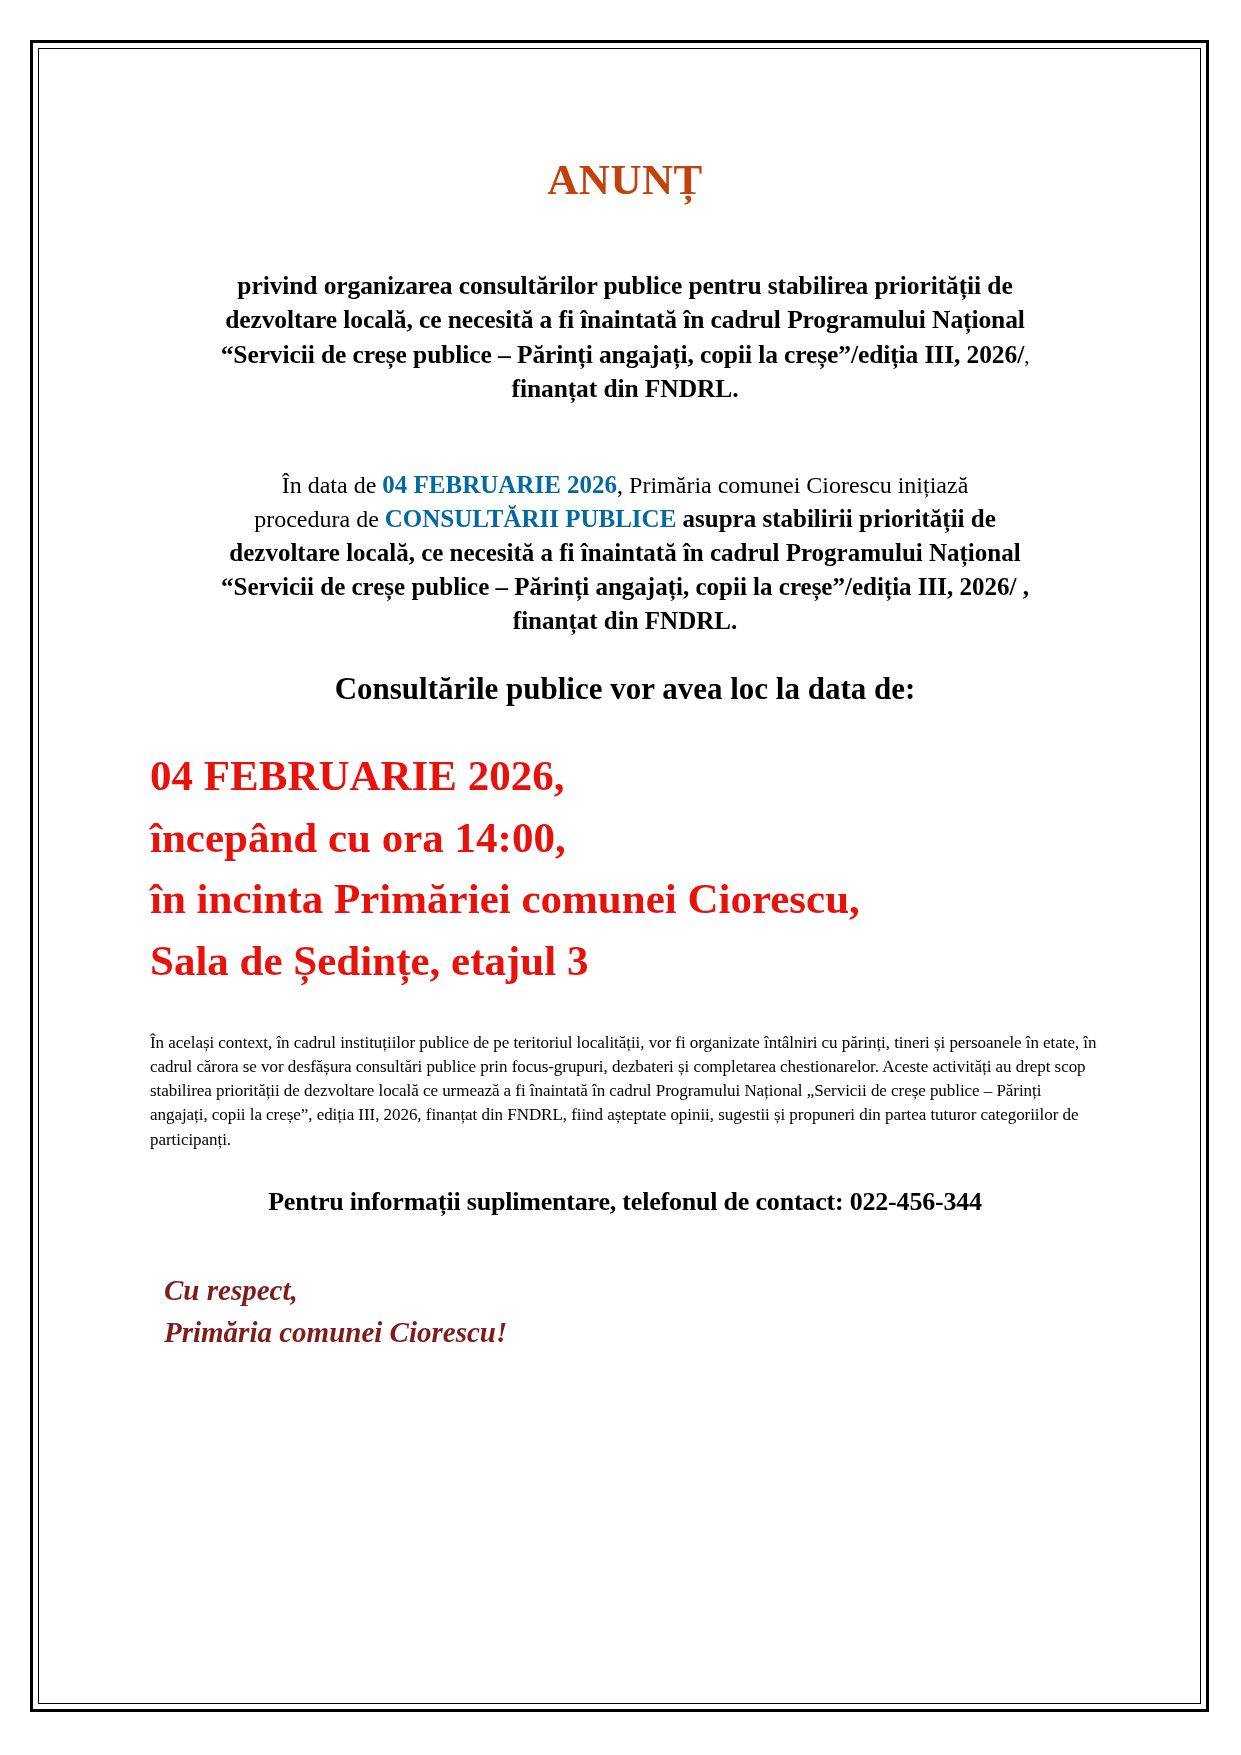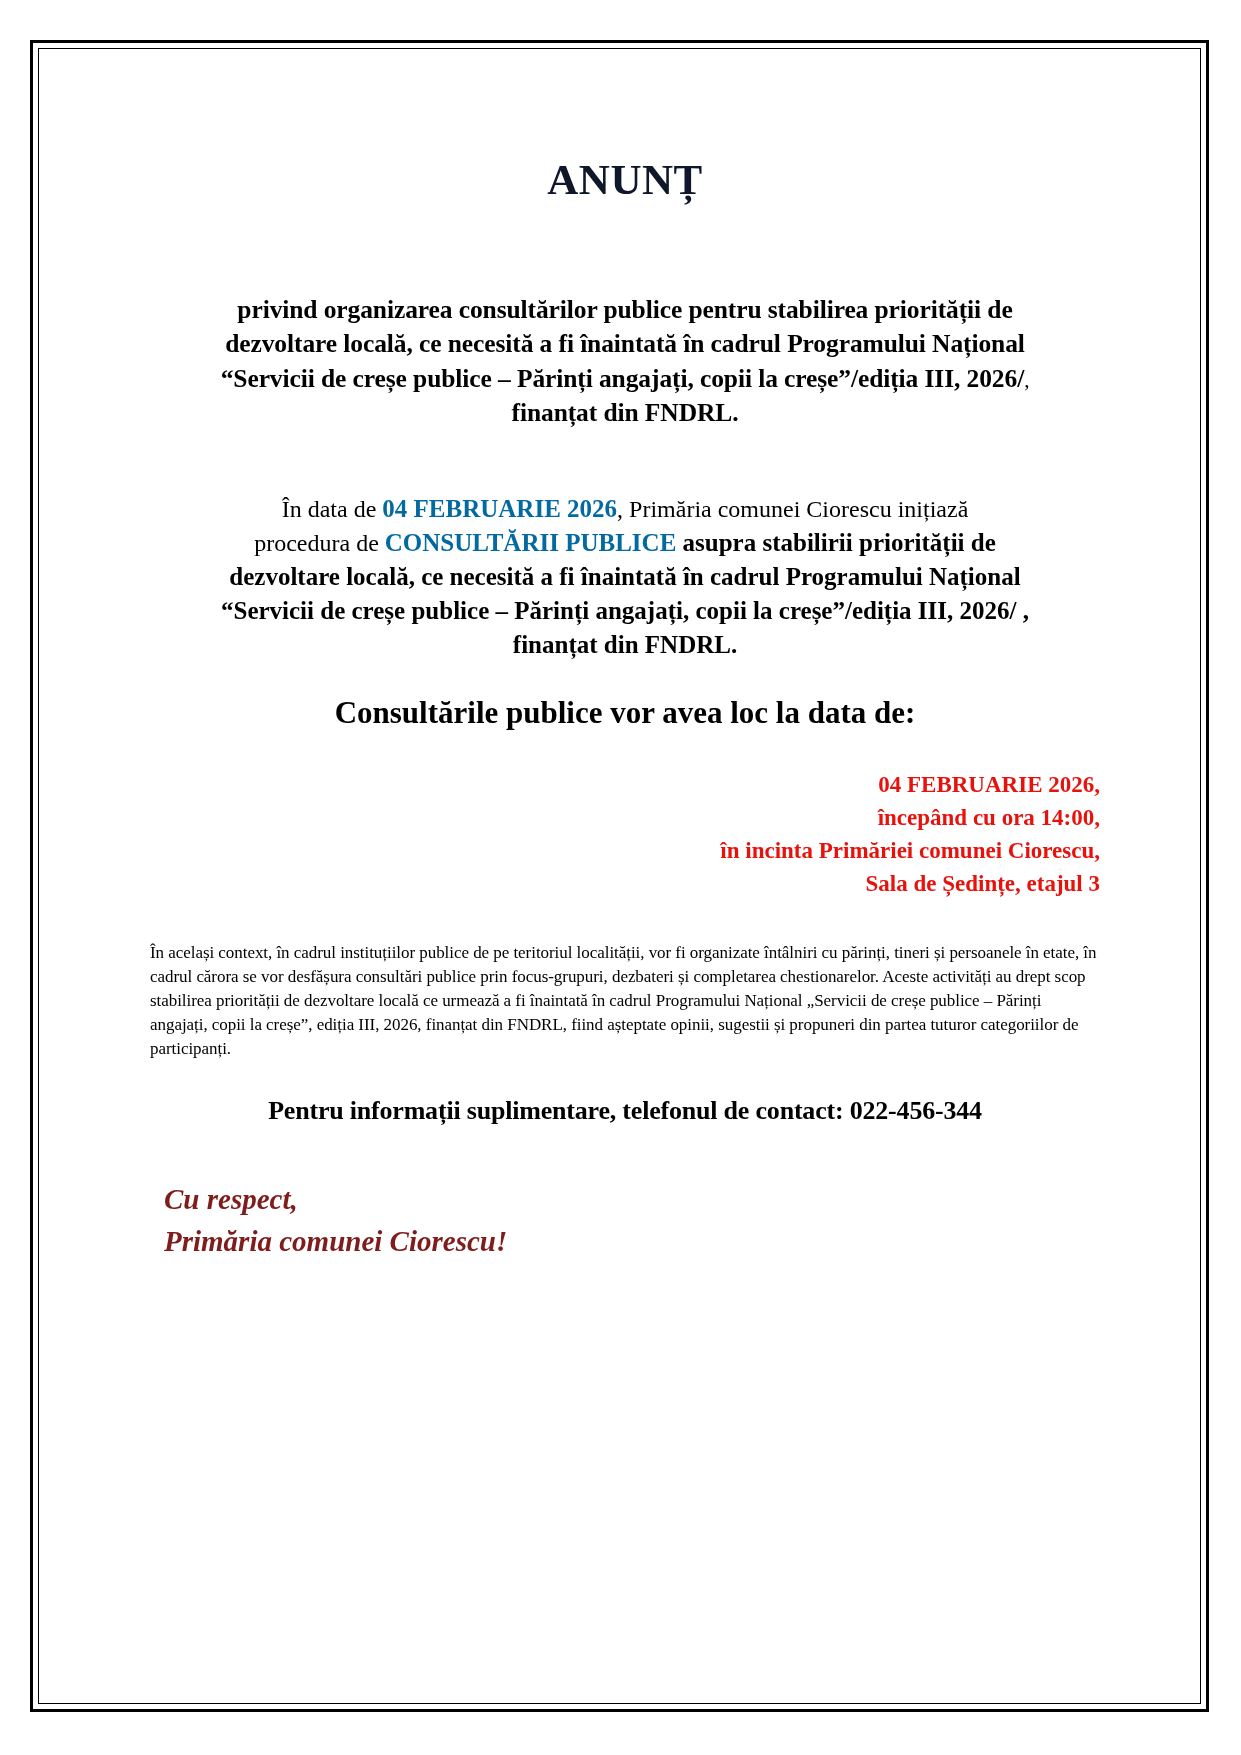--- a/index.html
+++ b/index.html
@@ -39,35 +39,35 @@
     position: absolute;
     left: 150px;
     top: 48px;
     width: 950px;
     box-sizing: border-box;
   }
 
   
   .doc-title {
     text-align: center;
-    color: #0f172a;
+    color: #c2410c;
     font-size: 43px;
     font-weight: bold;
     letter-spacing: 0.5px;
     margin: 108px 0 0 0;
     line-height: 1.1;
   }
 
   
   .intro-para {
     text-align: center;
     font-size: 25.5px;
     font-weight: bold;
     line-height: 1.34;
-    margin: 90px 0 0 0;
+    margin: 66px 0 0 0;
     letter-spacing: -0.1px;
   }
   .tail-normal {
     font-weight: normal;
     font-size: 21px;
   }
 
   
   .notice-para {
     text-align: center;
@@ -92,23 +92,23 @@
   .subheading {
     text-align: center;
     font-size: 31px;
     font-weight: bold;
     margin: 32px 0 0 0;
     line-height: 1.2;
   }
 
   
   .date-block {
-    text-align: right;
+    text-align: left;
     color: #e8120c;
-    font-size: 23px;
+    font-size: 43px;
     font-weight: bold;
     line-height: 1.43;
     margin: 38px 0 0 0;
   }
   .date-block div { white-space: nowrap; }
 
   
   .body-para {
     text-align: left;
     font-size: 17px;

